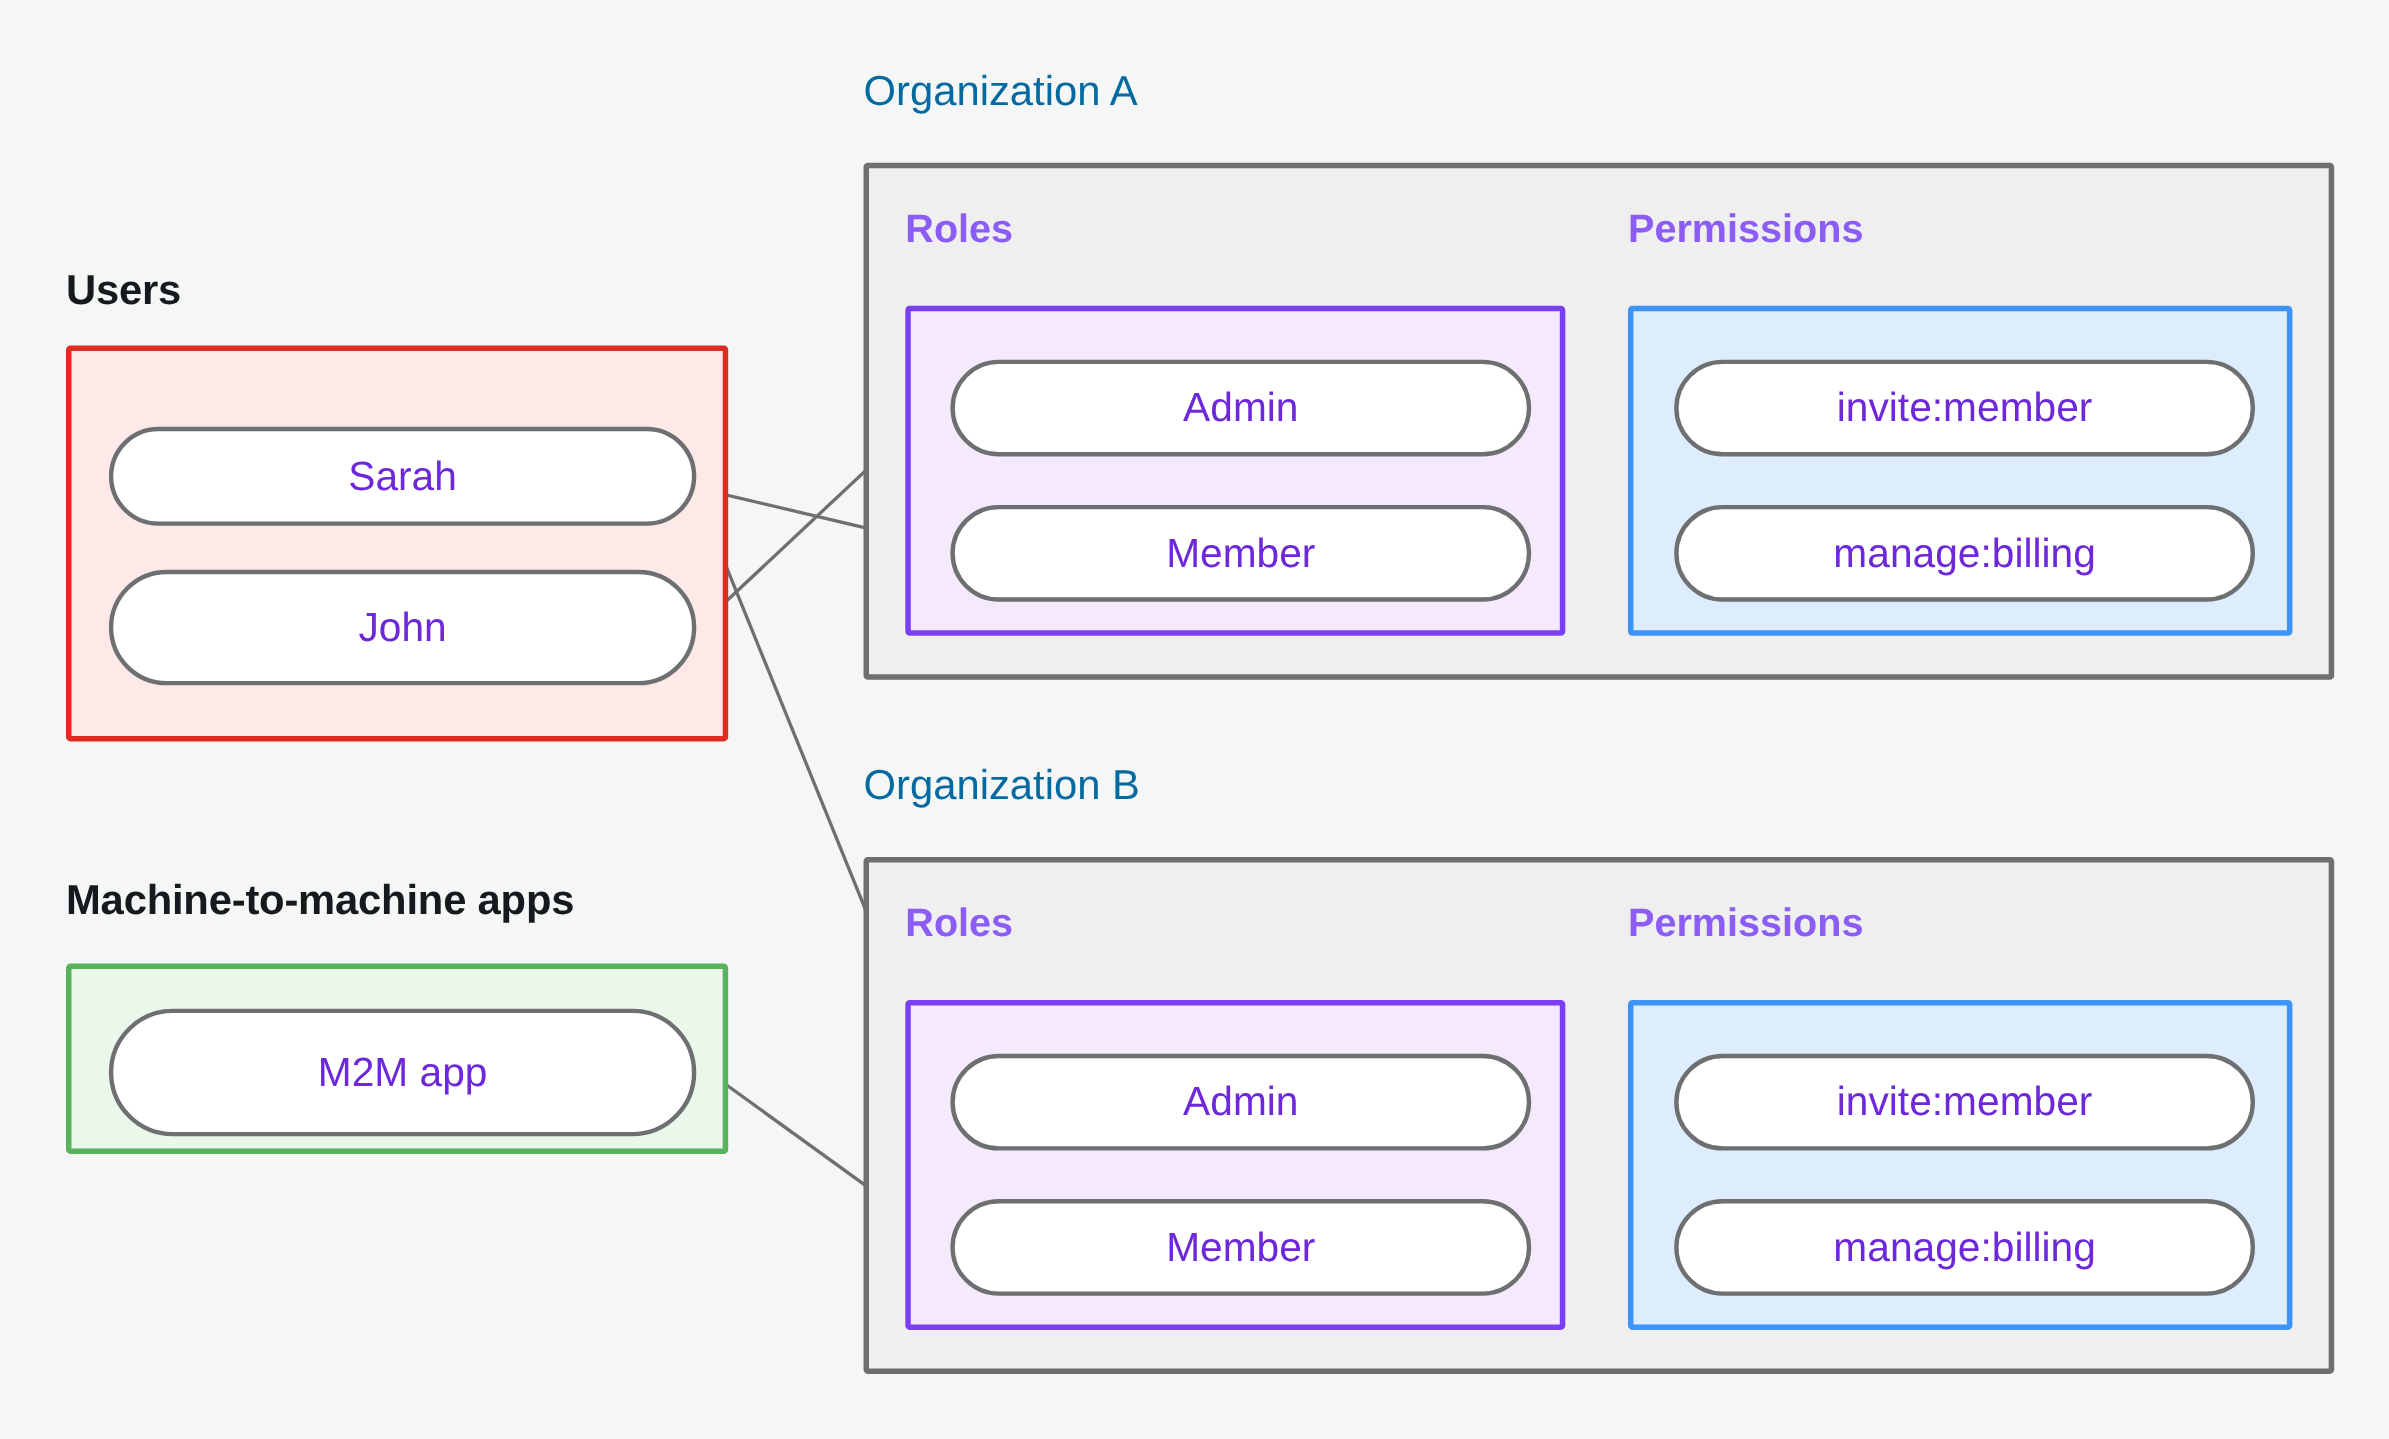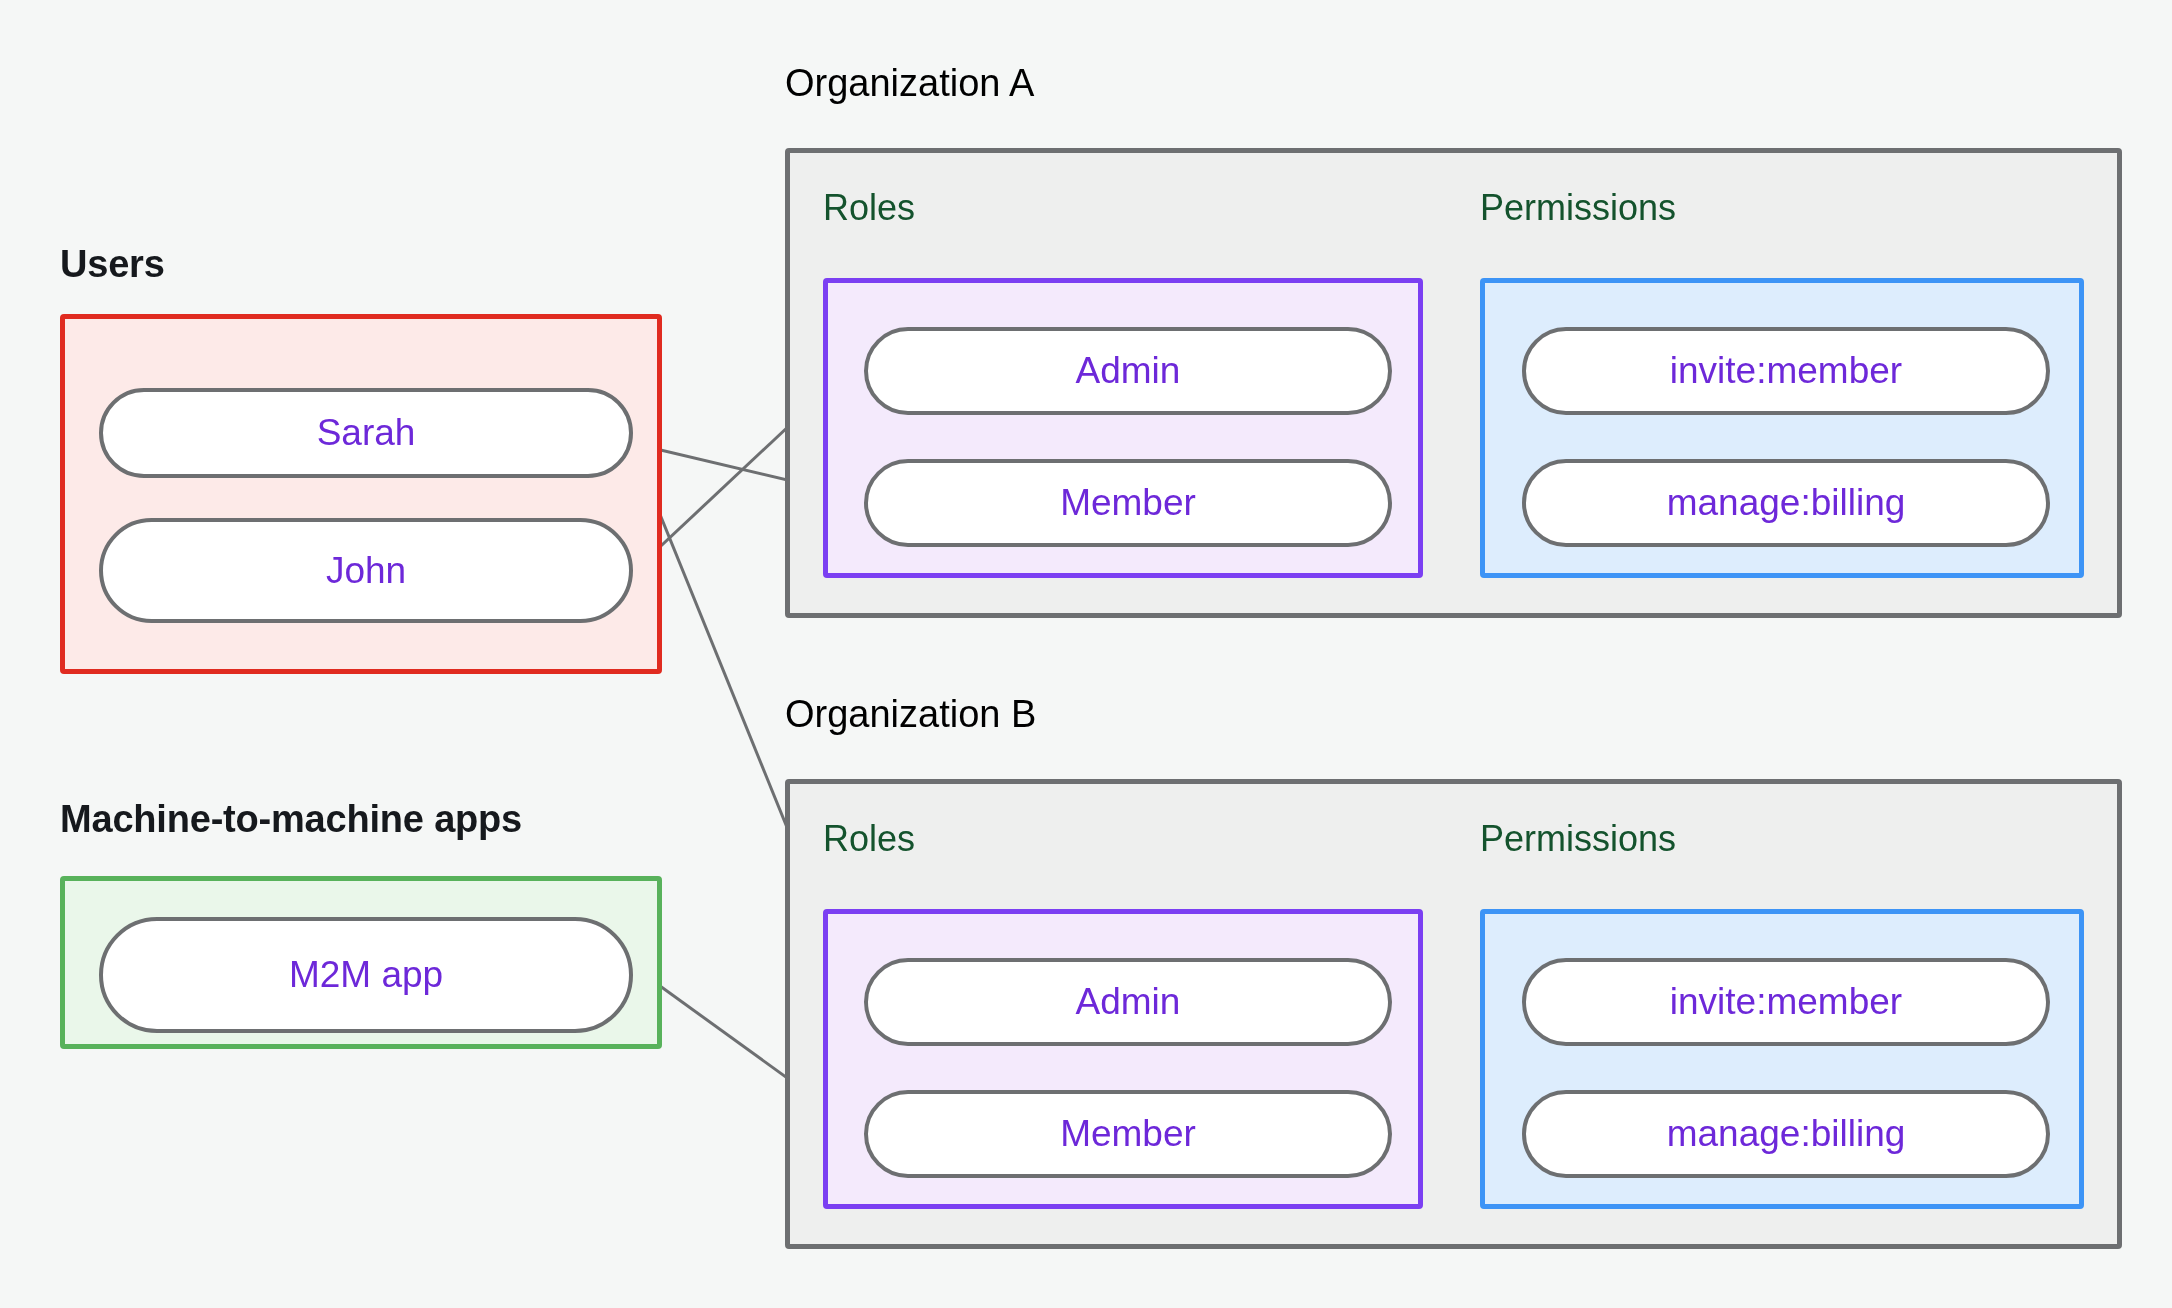--- a/index.html
+++ b/index.html
@@ -40,28 +40,28 @@
     font-size: 38px;
     font-weight: bold;
     color: #16191d;
     white-space: nowrap;
     letter-spacing: -0.2px;
   }
   .org-title {
     position: absolute;
     font-size: 38px;
     font-weight: normal;
-    color: #000000;
+    color: #0369a1;
     white-space: nowrap;
   }
   .sub-title {
     position: absolute;
     font-size: 36px;
-    font-weight: normal;
-    color: #14532d;
+    font-weight: bold;
+    color: #8b5cf6;
     white-space: nowrap;
   }
 
   
   .box {
     position: absolute;
     box-sizing: border-box;
     border-radius: 4px;
   }
   .box-users {

